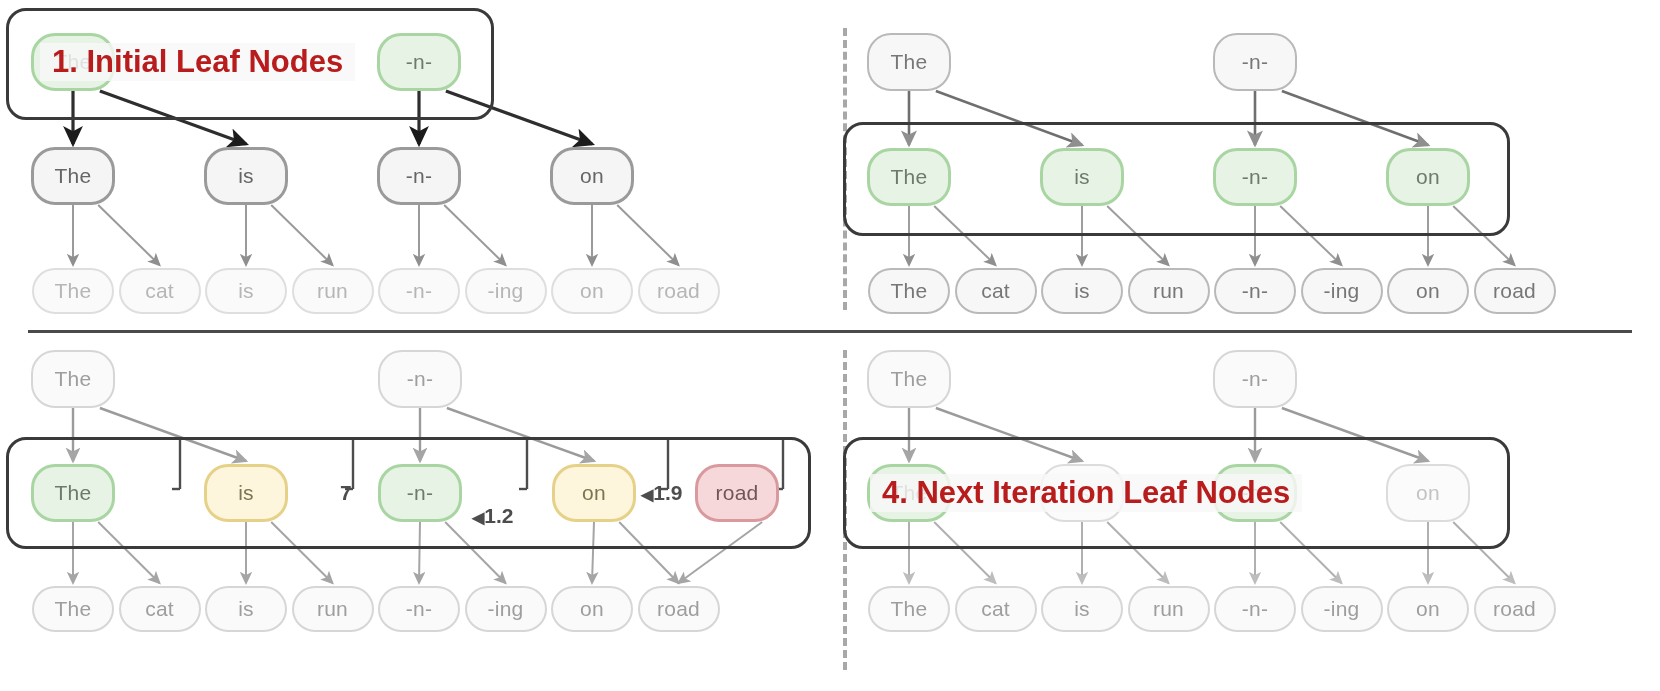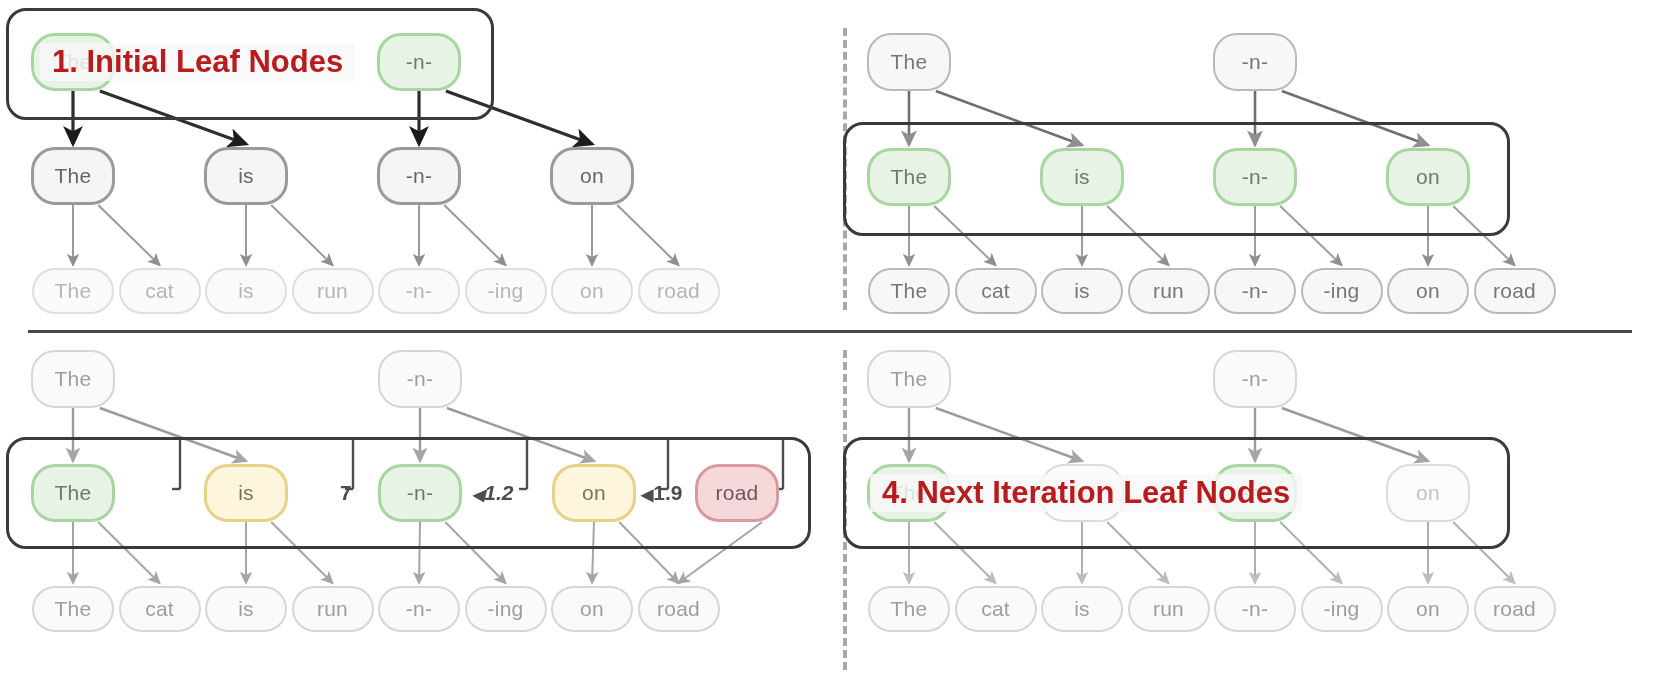--- a/index.html
+++ b/index.html
@@ -324,15 +324,15 @@
         <span>The</span>
       </div>
       <div class="node n-faint2" style="left: 1213px; top: 350px; width: 84px; height: 58px;">
         <span>-n-</span>
       </div>
     </div>
 
   <div class="ptitle" style="left:40px;top:43px;">1. Initial Leaf Nodes</div>
   <div class="ptitle" style="left:870px;top:474px;">4. Next Iteration Leaf Nodes</div>
 <div class="score" style="left: 340px; top: 481px;"><span style="font-size: 16px;"></span><span>7</span></div>
-    <div class="score" style="left: 472px; top: 481px; font-style: italic;"><span style="font-size: 16px;">◀</span><span>1.2</span></div>
+    <div class="score" style="left: 472px; top: 504px;"><span style="font-size: 16px;">◀</span><span>1.2</span></div>
     <div class="score" style="left: 641px; top: 481px;"><span style="font-size: 16px;">◀</span><span>1.9</span></div>
   </div>
 
 </body></html>

